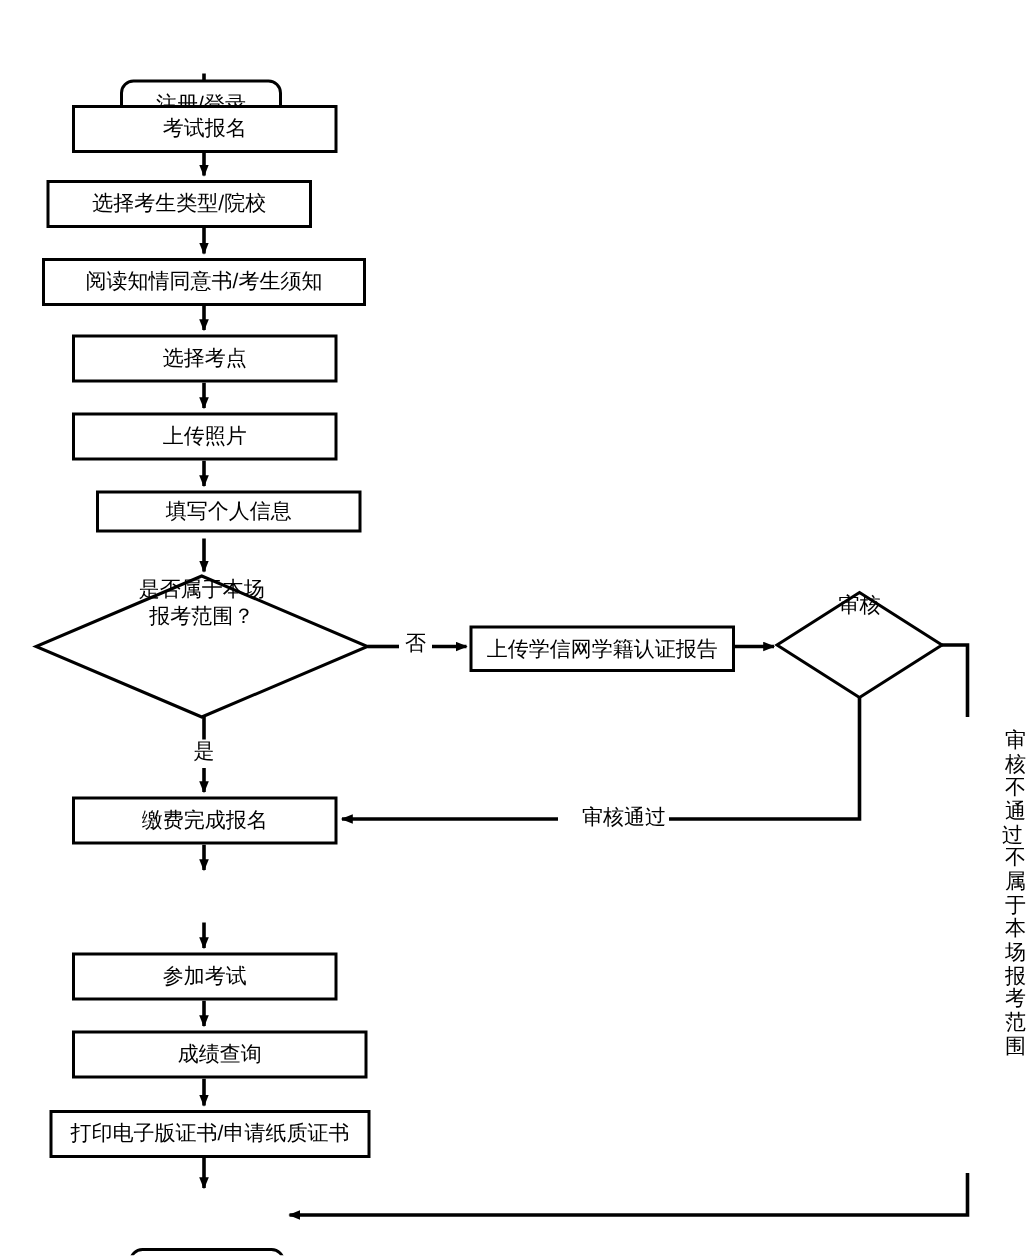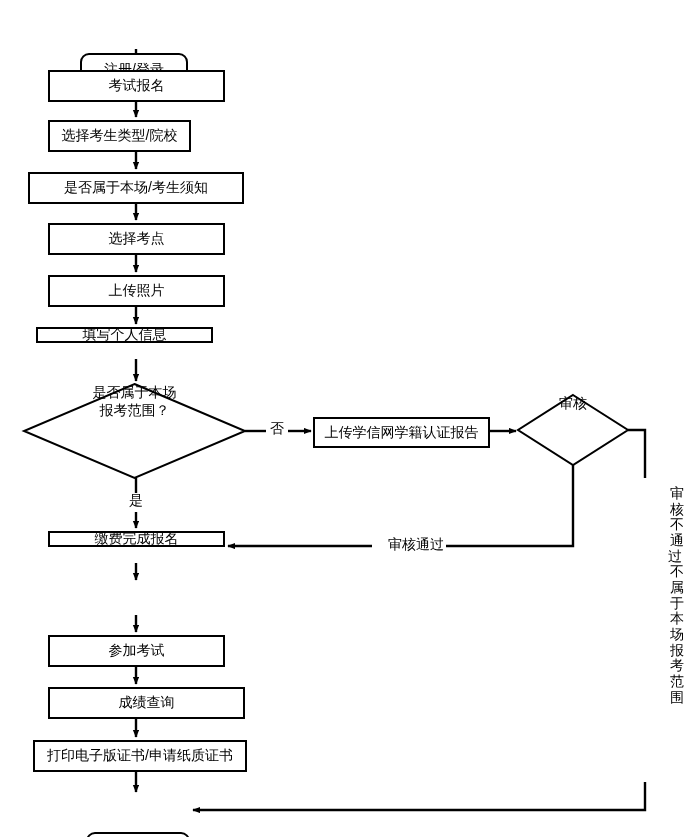--- a/index.html
+++ b/index.html
@@ -118,54 +118,54 @@
   </svg>
 
   <div class="node rounded" style="left:80px; top:16px; width:108px; height:33px;">
     <span>注册/登录</span>
   </div>
 
   <div class="node" style="left:48px; top:70px; width:177px; height:32px;">
     <span>考试报名</span>
   </div>
 
-  <div class="node" style="left:48px; top:120px; width:143px; height:32px;">
+  <div class="node" style="left:31px; top:120px; width:177px; height:32px;">
     <span>选择考生类型/院校</span>
   </div>
 
   <div class="node" style="left:28px; top:172px; width:216px; height:32px;">
-    <span>是否属于本场/考生须知</span>
+    <span>阅读知情同意书/考生须知</span>
   </div>
 
   <div class="node" style="left:48px; top:223px; width:177px; height:32px;">
     <span>选择考点</span>
   </div>
 
   <div class="node" style="left:48px; top:275px; width:177px; height:32px;">
     <span>上传照片</span>
   </div>
 
-  <div class="node" style="left:36px; top:327px; width:177px; height:16px;">
+  <div class="node" style="left:64px; top:327px; width:177px; height:28px;">
     <span>填写个人信息</span>
   </div>
 
   <div class="diamond-label" style="left:24px; top:384px; width:221px; height:94px;">
     <span style="white-space:pre-line;">是否属于本场
 报考范围？</span>
   </div>
 
   <div class="node" style="left:313px; top:417px; width:177px; height:31px;">
     <span>上传学信网学籍认证报告</span>
   </div>
 
   <div class="diamond-label" style="left:518px; top:395px; width:110px; height:70px;">
     <span>审核</span>
   </div>
 
-  <div class="node" style="left:48px; top:531px; width:177px; height:16px;">
+  <div class="node" style="left:48px; top:531px; width:177px; height:32px;">
     <span>缴费完成报名</span>
   </div>
 
 
   <div class="node" style="left:48px; top:635px; width:177px; height:32px;">
     <span>参加考试</span>
   </div>
 
   <div class="node" style="left:48px; top:687px; width:197px; height:32px;">
     <span>成绩查询</span>

